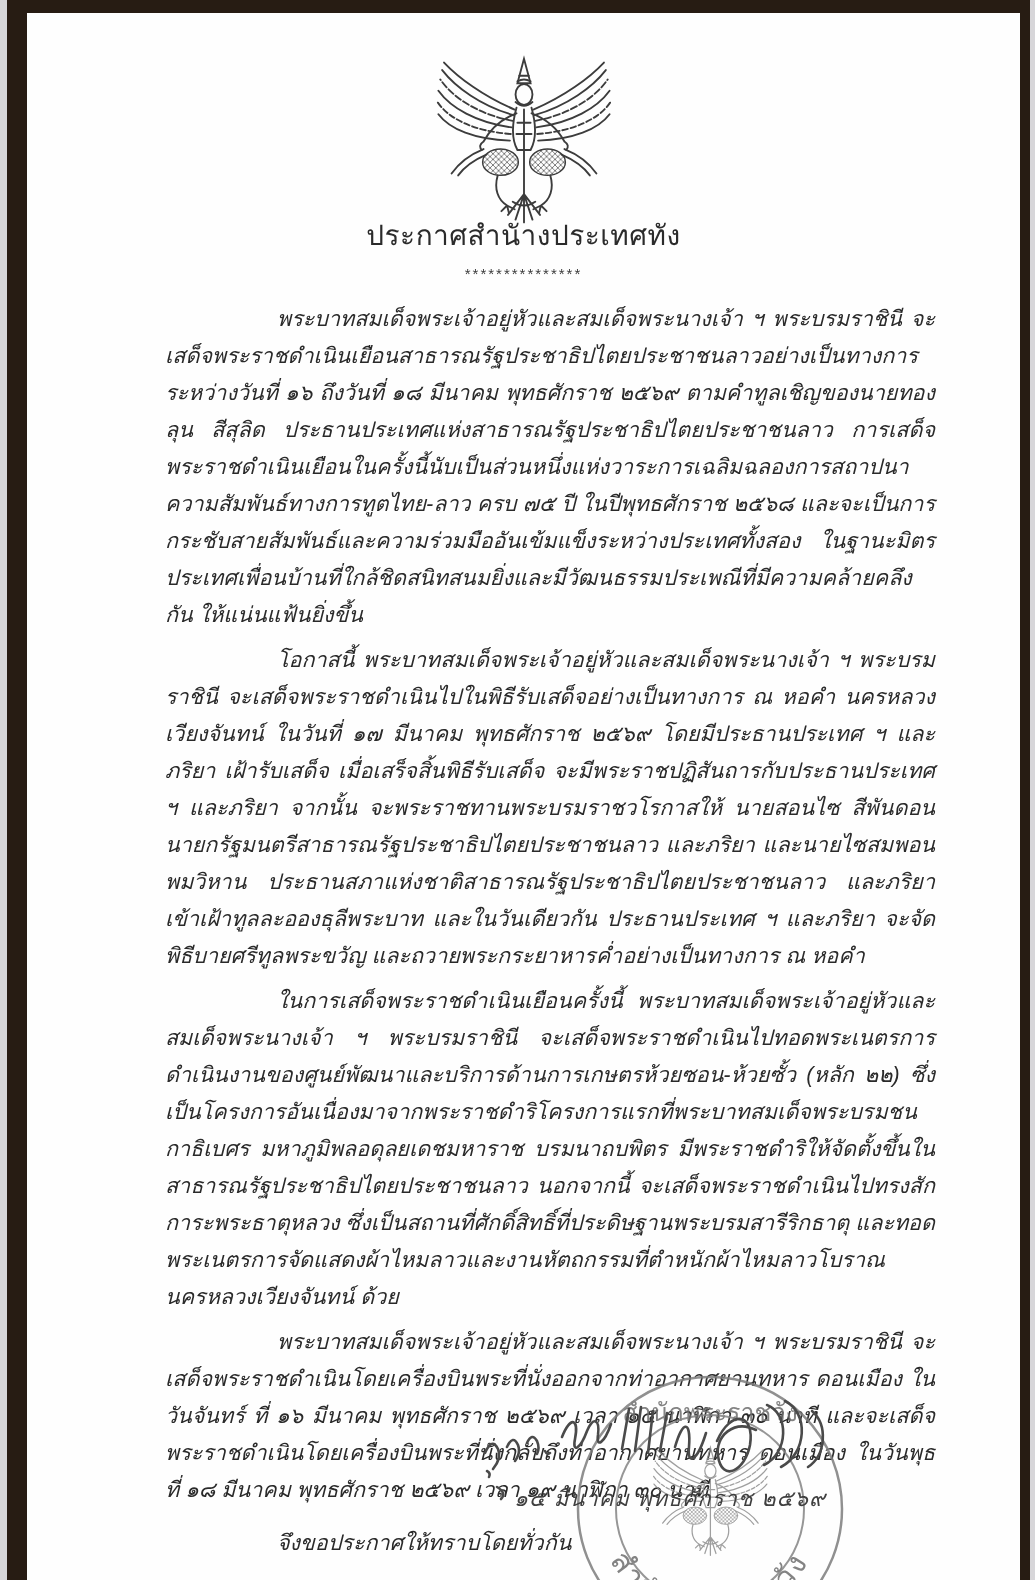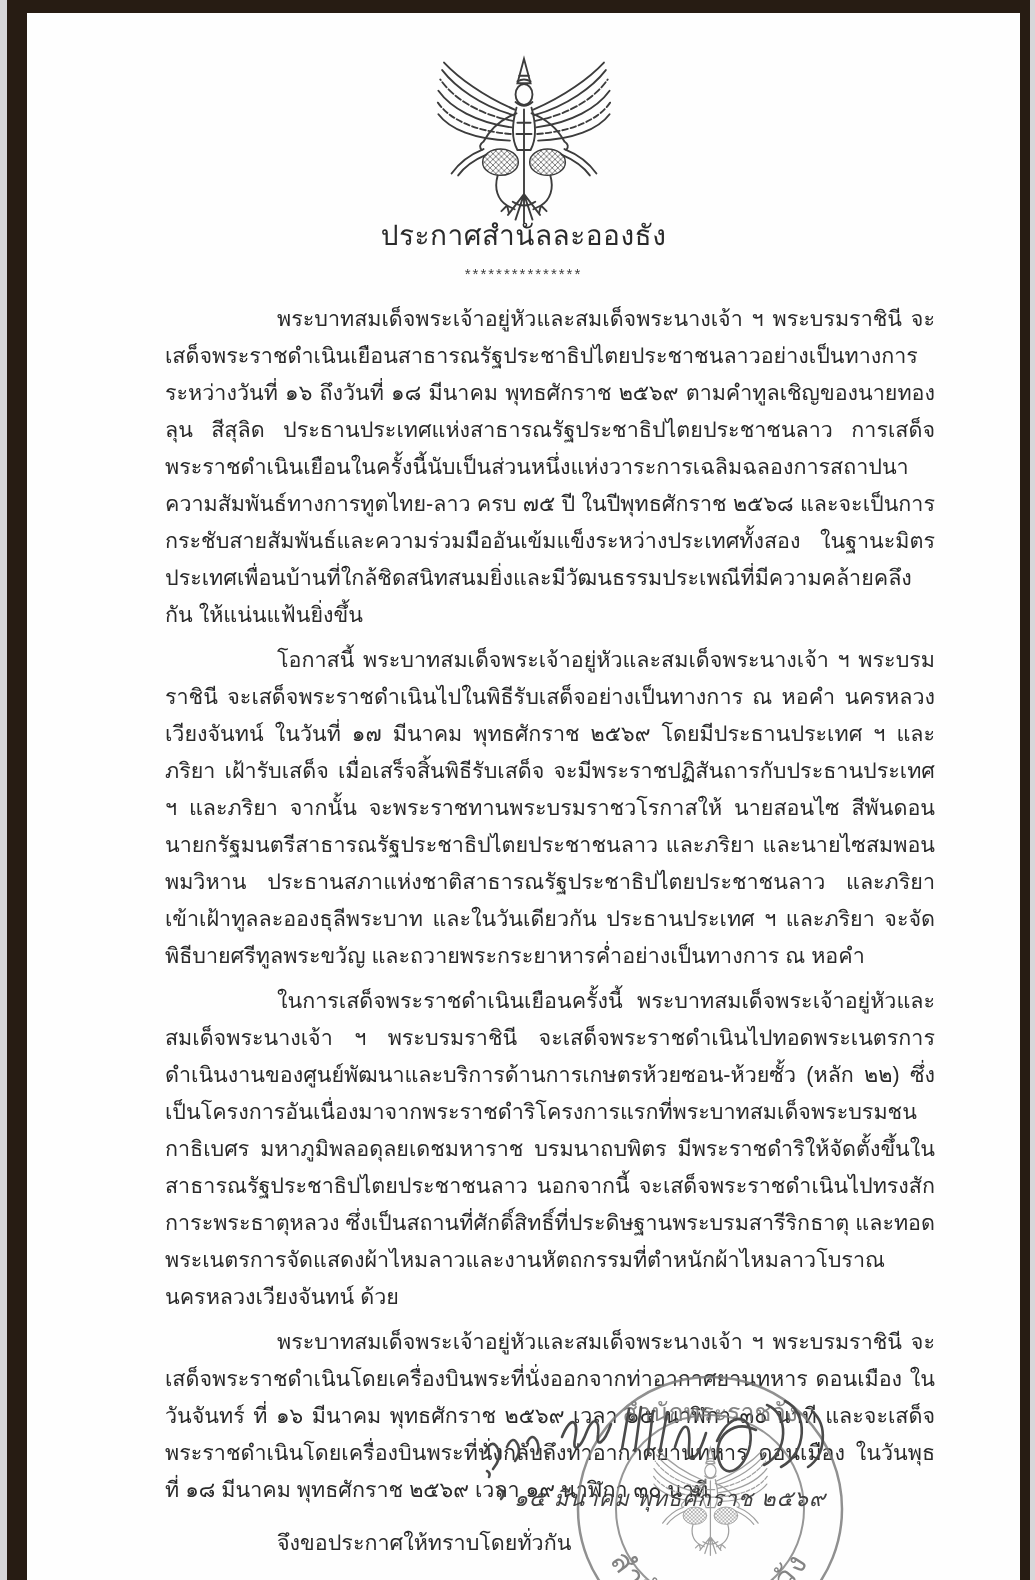--- a/index.html
+++ b/index.html
@@ -38,20 +38,21 @@
   .doc-body{
     position:absolute; top:288px; left:138px; width:770px;
     color:#2a2a2a;
     font-size:21.5px;
     line-height:37px;
   }
   .doc-body p{
     margin:0 0 8px 0;
     text-indent:112px;
     text-align:justify;
+    font-style:italic;
   }
   .doc-body p.closing{
     text-align:left;
     margin-top:16px;
   }
   .seal-wrap{
     position:absolute; left:543px; top:1356px;
     width:280px; height:280px;
   }
   .signature-wrap{
@@ -120,21 +121,21 @@
 </svg>
 
 <div class="scan-page">
 
   <div class="emblem-wrap">
     <svg width="228" height="174" viewBox="0 0 240 185" style="color:#3c3c3c">
       <use href="#garuda-shape"></use>
     </svg>
   </div>
 
-  <div class="doc-title">ประกาศสำนัลละอองธัง</div>
+  <div class="doc-title">ประกาศสำนัางประเทศทัง</div>
   <div class="doc-divider">***************</div>
 
   <div class="doc-body">
     <p>พระบาทสมเด็จพระเจ้าอยู่หัวและสมเด็จพระนางเจ้า ฯ พระบรมราชินี จะเสด็จพระราชดำเนินเยือนสาธารณรัฐประชาธิปไตยประชาชนลาวอย่างเป็นทางการ ระหว่างวันที่ ๑๖ ถึงวันที่ ๑๘ มีนาคม พุทธศักราช ๒๕๖๙ ตามคำทูลเชิญของนายทองลุน สีสุลิด ประธานประเทศแห่งสาธารณรัฐประชาธิปไตยประชาชนลาว การเสด็จพระราชดำเนินเยือนในครั้งนี้นับเป็นส่วนหนึ่งแห่งวาระการเฉลิมฉลองการสถาปนาความสัมพันธ์ทางการทูตไทย-ลาว ครบ ๗๕ ปี ในปีพุทธศักราช ๒๕๖๘ และจะเป็นการกระชับสายสัมพันธ์และความร่วมมืออันเข้มแข็งระหว่างประเทศทั้งสอง ในฐานะมิตรประเทศเพื่อนบ้านที่ใกล้ชิดสนิทสนมยิ่งและมีวัฒนธรรมประเพณีที่มีความคล้ายคลึงกัน ให้แน่นแฟ้นยิ่งขึ้น</p>
     <p>โอกาสนี้ พระบาทสมเด็จพระเจ้าอยู่หัวและสมเด็จพระนางเจ้า ฯ พระบรมราชินี จะเสด็จพระราชดำเนินไปในพิธีรับเสด็จอย่างเป็นทางการ ณ หอคำ นครหลวงเวียงจันทน์ ในวันที่ ๑๗ มีนาคม พุทธศักราช ๒๕๖๙ โดยมีประธานประเทศ ฯ และภริยา เฝ้ารับเสด็จ เมื่อเสร็จสิ้นพิธีรับเสด็จ จะมีพระราชปฏิสันถารกับประธานประเทศ ฯ และภริยา จากนั้น จะพระราชทานพระบรมราชวโรกาสให้ นายสอนไซ สีพันดอน นายกรัฐมนตรีสาธารณรัฐประชาธิปไตยประชาชนลาว และภริยา และนายไซสมพอน พมวิหาน ประธานสภาแห่งชาติสาธารณรัฐประชาธิปไตยประชาชนลาว และภริยา เข้าเฝ้าทูลละอองธุลีพระบาท และในวันเดียวกัน ประธานประเทศ ฯ และภริยา จะจัดพิธีบายศรีทูลพระขวัญ และถวายพระกระยาหารค่ำอย่างเป็นทางการ ณ หอคำ</p>
     <p>ในการเสด็จพระราชดำเนินเยือนครั้งนี้ พระบาทสมเด็จพระเจ้าอยู่หัวและสมเด็จพระนางเจ้า ฯ พระบรมราชินี จะเสด็จพระราชดำเนินไปทอดพระเนตรการดำเนินงานของศูนย์พัฒนาและบริการด้านการเกษตรห้วยซอน-ห้วยซั้ว (หลัก ๒๒) ซึ่งเป็นโครงการอันเนื่องมาจากพระราชดำริโครงการแรกที่พระบาทสมเด็จพระบรมชนกาธิเบศร มหาภูมิพลอดุลยเดชมหาราช บรมนาถบพิตร มีพระราชดำริให้จัดตั้งขึ้นในสาธารณรัฐประชาธิปไตยประชาชนลาว นอกจากนี้ จะเสด็จพระราชดำเนินไปทรงสักการะพระธาตุหลวง ซึ่งเป็นสถานที่ศักดิ์สิทธิ์ที่ประดิษฐานพระบรมสารีริกธาตุ และทอดพระเนตรการจัดแสดงผ้าไหมลาวและงานหัตถกรรมที่ตำหนักผ้าไหมลาวโบราณ นครหลวงเวียงจันทน์ ด้วย</p>
     <p>พระบาทสมเด็จพระเจ้าอยู่หัวและสมเด็จพระนางเจ้า ฯ พระบรมราชินี จะเสด็จพระราชดำเนินโดยเครื่องบินพระที่นั่งออกจากท่าอากาศยานทหาร ดอนเมือง ในวันจันทร์ ที่ ๑๖ มีนาคม พุทธศักราช ๒๕๖๙ เวลา ๑๕ นาฬิกา ๓๐ นาที และจะเสด็จพระราชดำเนินโดยเครื่องบินพระที่นั่งกลับถึงท่าอากาศยานทหาร ดอนเมือง ในวันพุธ ที่ ๑๘ มีนาคม พุทธศักราช ๒๕๖๙ เวลา ๑๙ นาฬิกา ๓๐ นาที</p>
     <p class="closing">จึงขอประกาศให้ทราบโดยทั่วกัน</p>
   </div>
 

